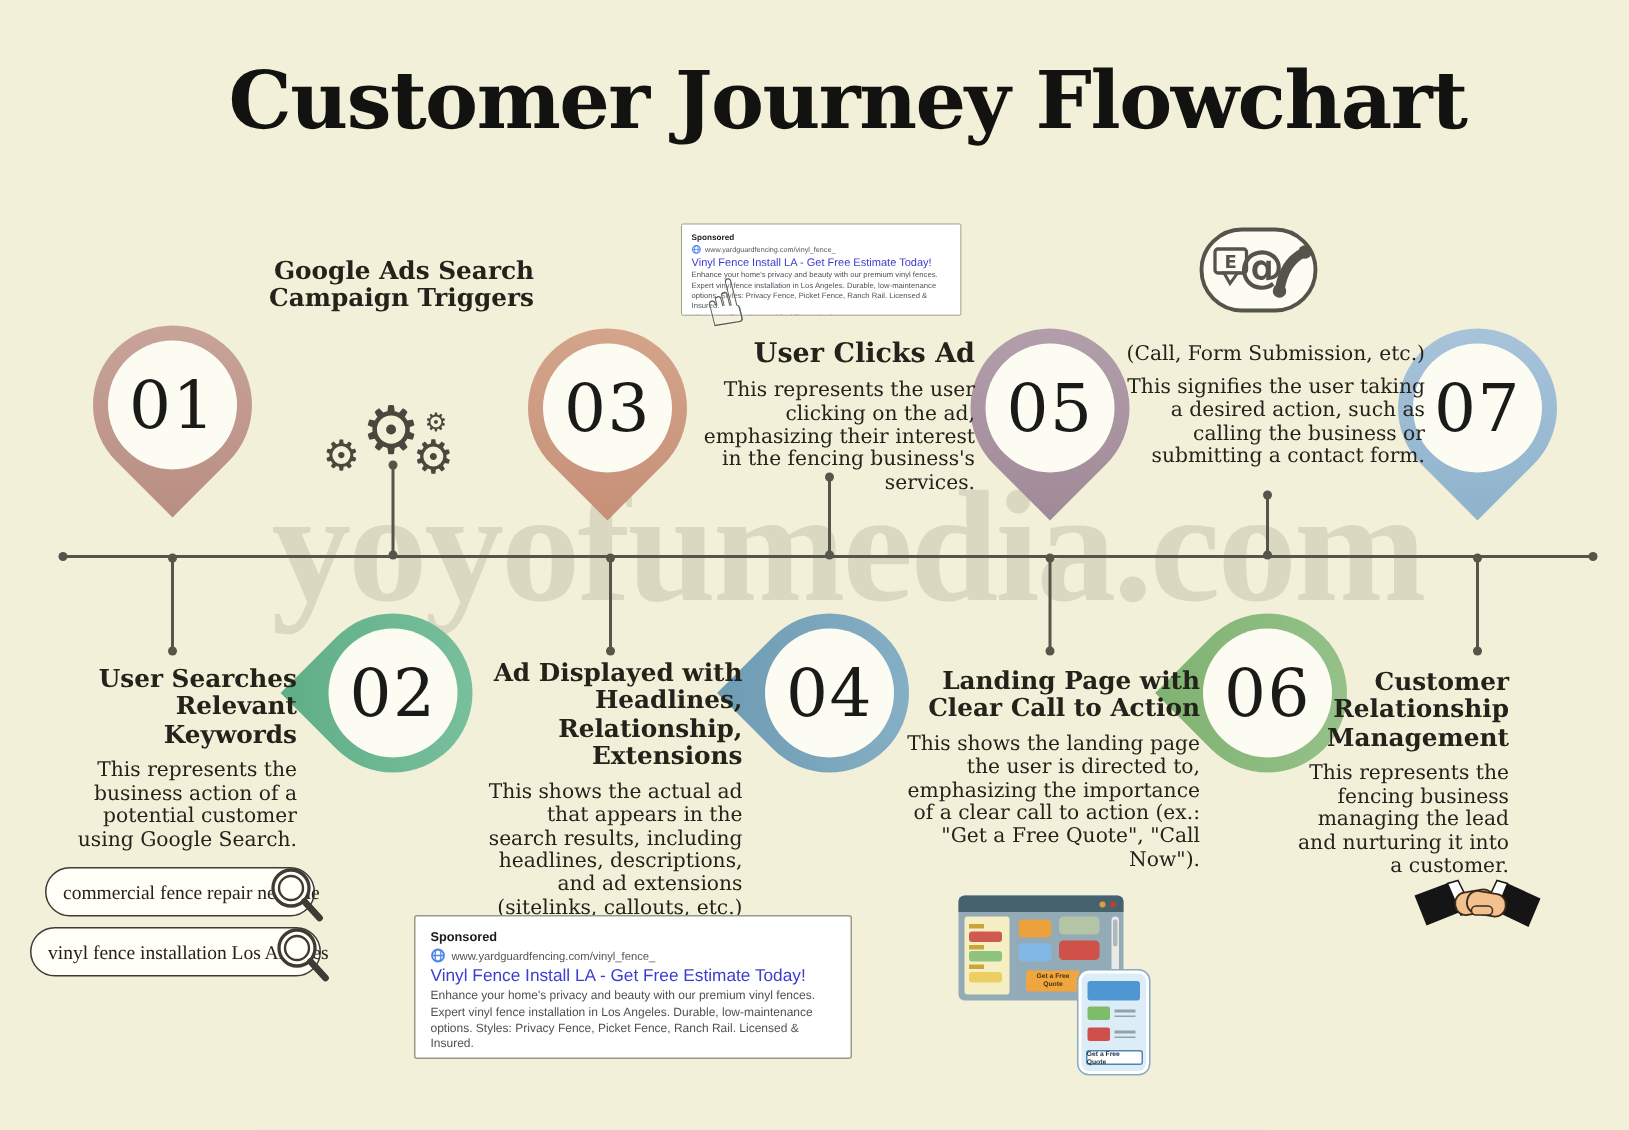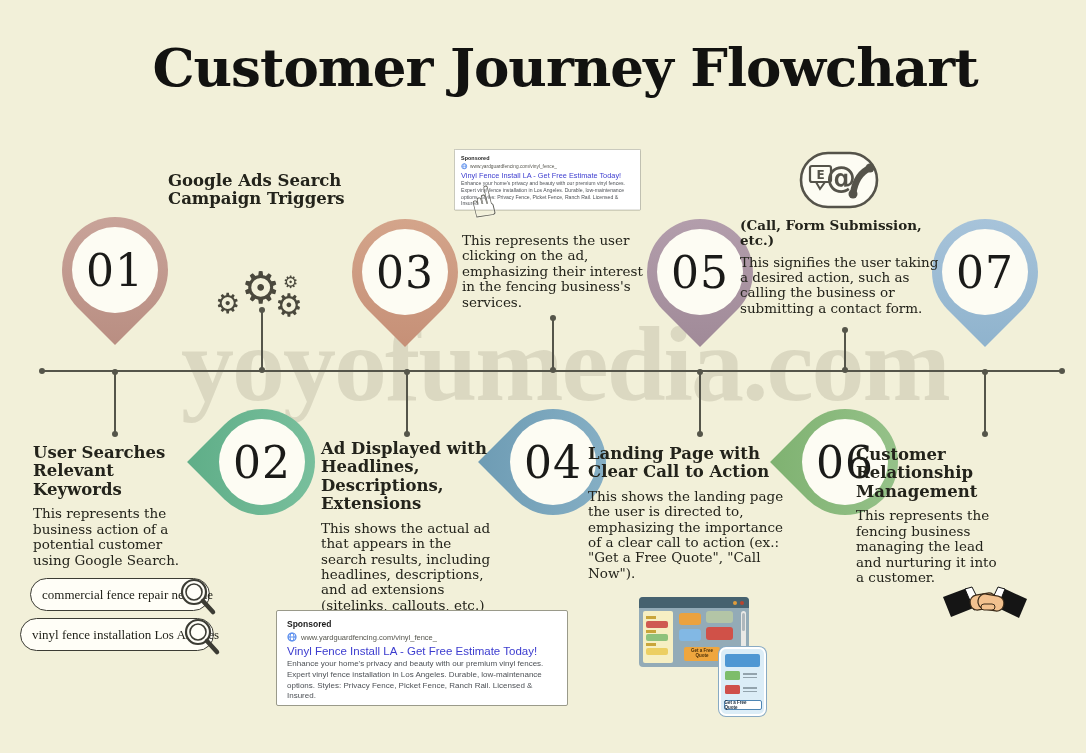--- a/index.html
+++ b/index.html
@@ -34,23 +34,23 @@
   .p3{left:352px;top:219px;background:linear-gradient(to bottom left,#d6a88e,#c69077);}
   .p5{left:647px;top:219px;background:linear-gradient(to bottom left,#b6a1af,#a08a98);}
   .p7{left:932px;top:219px;background:linear-gradient(to bottom left,#abc6dc,#8fb3cd);}
   .p2{left:209px;top:409px;background:linear-gradient(to top left,#7dc2a0,#5fae88);}
   .p4{left:500px;top:409px;background:linear-gradient(to top left,#89b2c7,#6e9cb4);}
   .p6{left:792px;top:409px;background:linear-gradient(to top left,#99c48d,#7fb271);}
   .pin-circle{position:absolute;inset:10px;background:#fdfcf3;border-radius:50%;
     display:flex;align-items:center;justify-content:center;transform:rotate(45deg);}
   .pin-num{font-size:44px;color:#1a1a18;letter-spacing:1px;}
   
-  .step-text{position:absolute;text-align:left;z-index:4;}
+  .step-text{position:absolute;text-align:right;z-index:4;}
   .step-title{font-weight:bold;font-size:16.5px;line-height:1.12;}
-  .step-subtitle{font-weight:bold;font-size:13.5px;line-height:1.1;margin-top:1px;}
+  .step-subtitle{font-weight:normal;font-size:13.5px;line-height:1.1;margin-top:12px;}
   .step-body{margin-top:7px;font-size:13.5px;line-height:1.14;}
   .t1{left:33px; top:444px;width:165px;}
   .t2{left:168px;top:172px;width:188px;}
   .t3{left:321px;top:440px;width:174px;}
   .t4{left:462px;top:226px;width:188px;}
   .t4 .step-title{font-size:18px;}
   .t5{left:588px;top:445px;width:212px;}
   .t6{left:740px;top:217px;width:210px;}
   .t6 .step-title{font-size:19px;}
   .t7{left:856px;top:446px;width:150px;}
@@ -175,24 +175,25 @@
   </div>
 
   <div class="step-text t1">
     <div class="step-title">User Searches Relevant Keywords</div>
     <div class="step-body">This represents the business action of a potential customer using Google Search.</div>
   </div>
   <div class="step-text t2">
     <div class="step-title">Google Ads Search Campaign Triggers</div>
   </div>
   <div class="step-text t3">
-    <div class="step-title">Ad Displayed with Headlines, Descriptions, Extensions</div>
+    <div class="step-title">Ad Displayed with Headlines, Relationship, Extensions</div>
     <div class="step-body">This shows the actual ad that appears in the search results, including headlines, descriptions, and ad extensions (sitelinks, callouts, etc.)</div>
   </div>
   <div class="step-text t4">
+    <div class="step-title">User Clicks Ad</div>
     <div class="step-body">This represents the user clicking on the ad, emphasizing their interest in the fencing business's services.</div>
   </div>
   <div class="step-text t5">
     <div class="step-title">Landing Page with Clear Call to Action</div>
     <div class="step-body">This shows the landing page the user is directed to, emphasizing the importance of a clear call to action (ex.: "Get a Free Quote", "Call Now").</div>
   </div>
   <div class="step-text t6">
     <div class="step-subtitle">(Call, Form Submission, etc.)</div>
     <div class="step-body">This signifies the user taking a desired action, such as calling the business or submitting a contact form.</div>
   </div>

